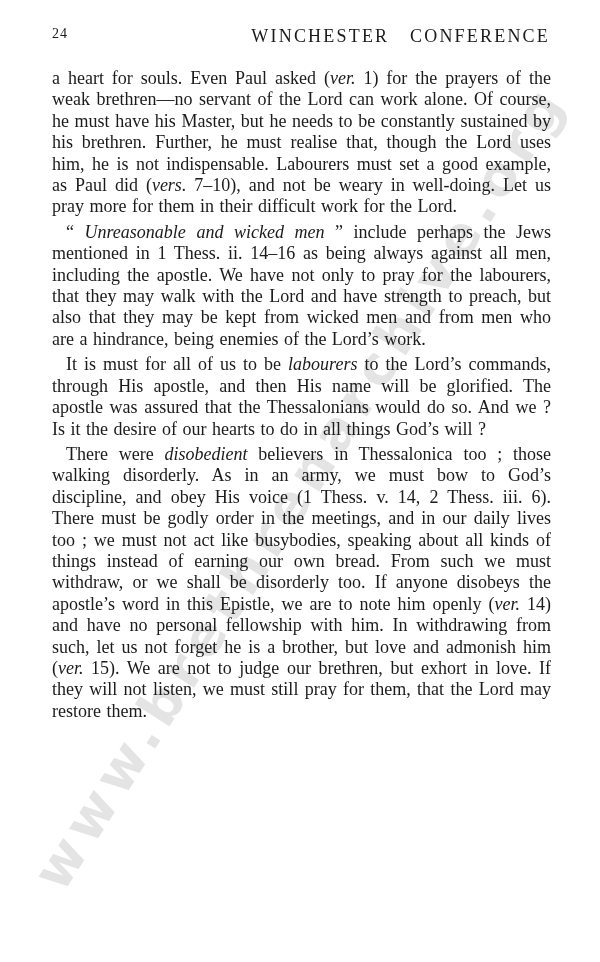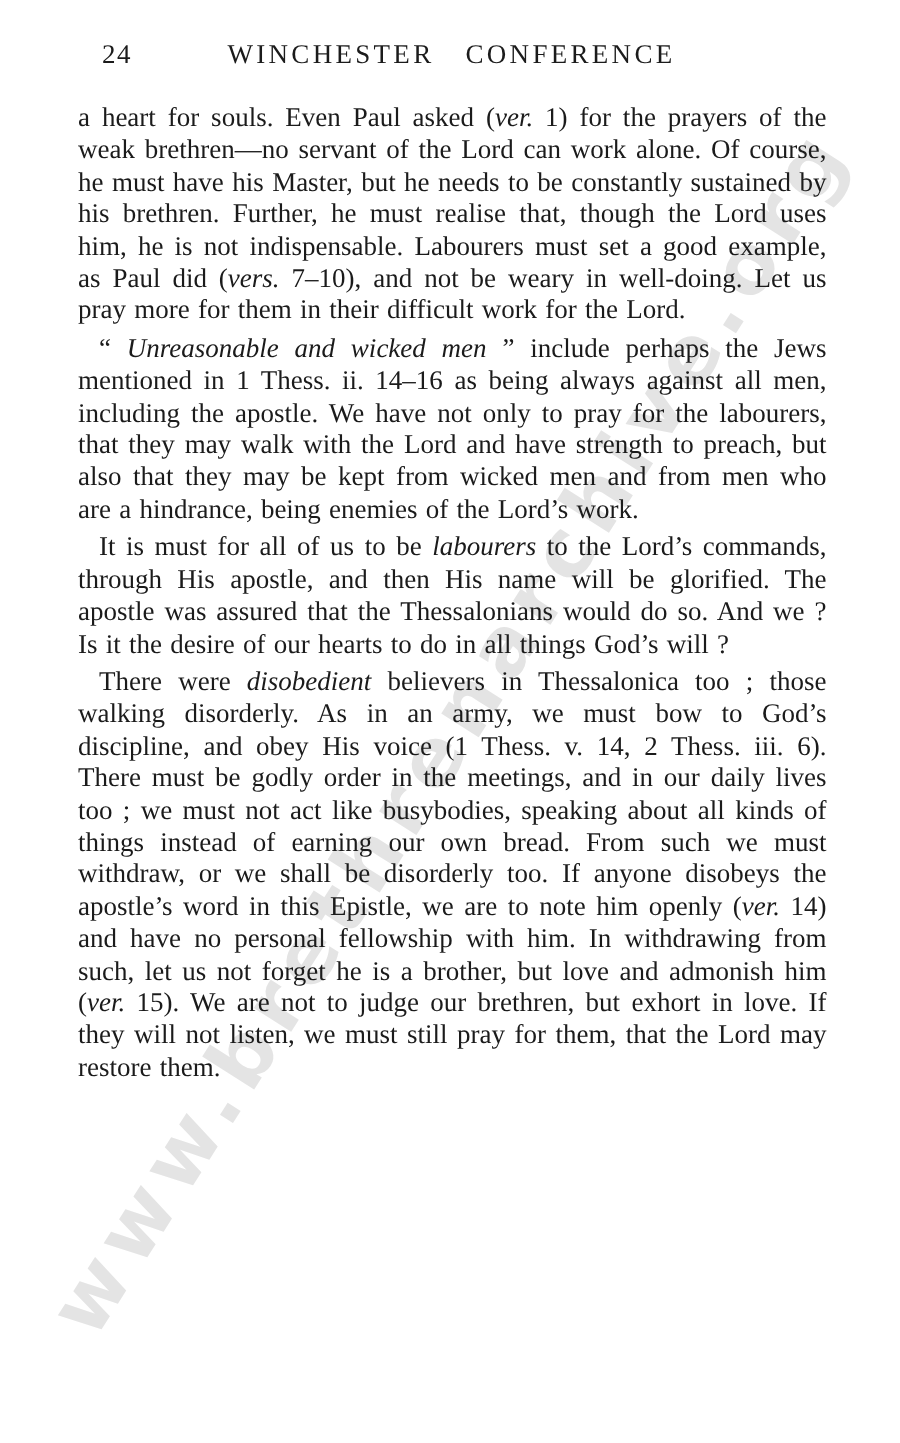--- a/index.html
+++ b/index.html
@@ -34,28 +34,28 @@
   .page-header {
     position: absolute;
     top: 26px;
     left: 52px;
     right: 50px;
     height: 22px;
     z-index: 1;
   }
   .page-number {
     position: absolute;
-    left: 16px;
+    left: 0;
     top: 0;
-    font-size: 18px;
+    font-size: 14px;
     letter-spacing: 1px;
   }
   .running-title {
     display: block;
-    text-align: center;
+    text-align: right;
     font-size: 18px;
     letter-spacing: 2.2px;
     word-spacing: 14px;
   }
   .text-block {
     position: absolute;
     top: 68px;
     left: 52px;
     width: 499px;
     z-index: 1;

